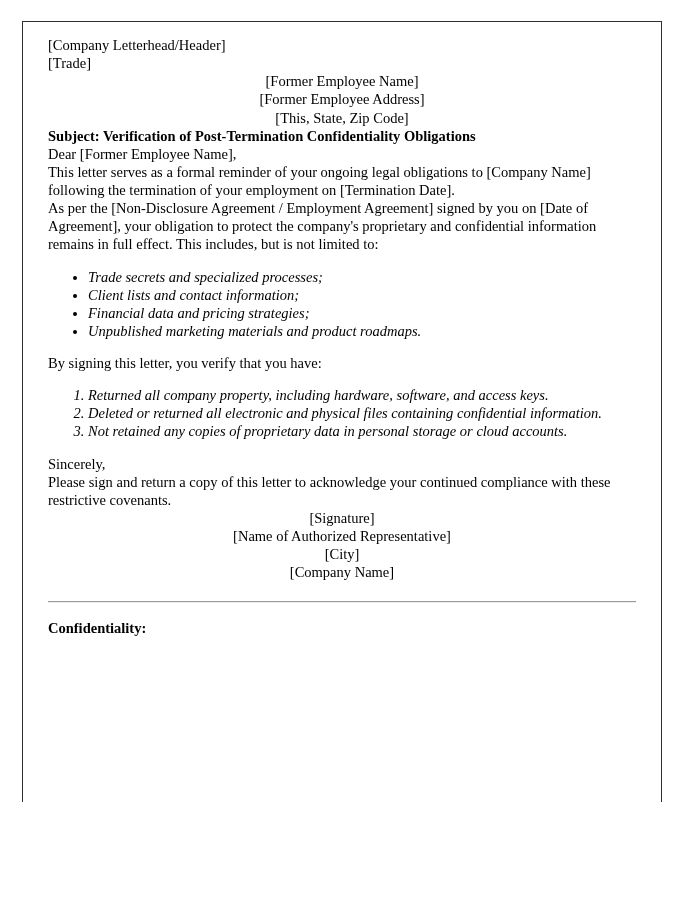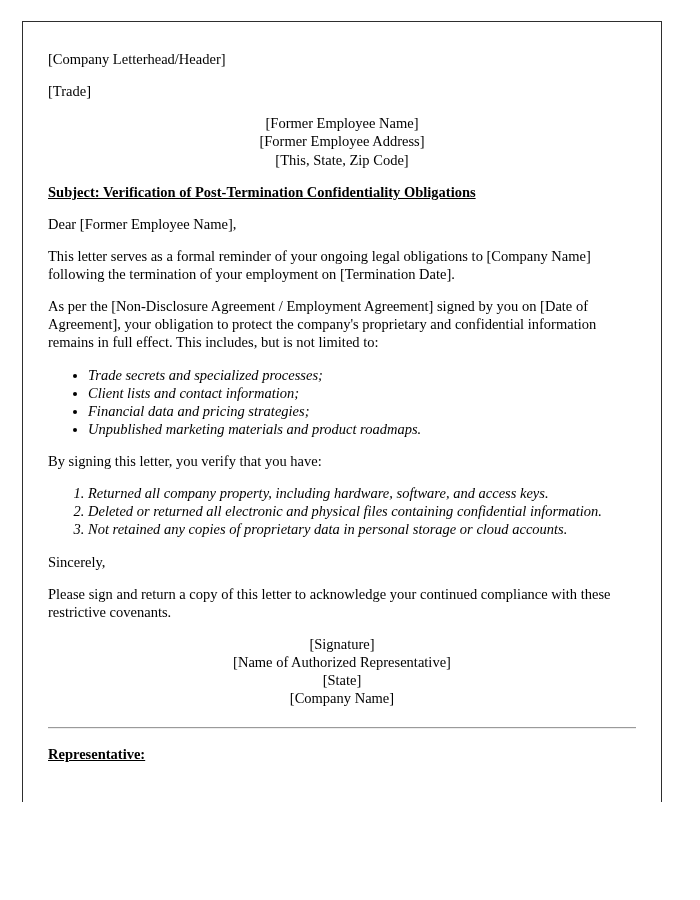--- a/index.html
+++ b/index.html
@@ -23,25 +23,24 @@
     box-sizing: border-box;
     border: 1px solid #2e2e2e;
     border-bottom: none;
     padding: 14px 25px 0 25px;
     overflow: hidden;
     background: #ffffff;
     font-size: 14.5px;
     line-height: 1.25;
   }
   .letter-page p {
-    margin: 14px 0;
+    margin: 0 0;
   }
   .bold {
     font-weight: bold;
-    text-decoration: underline;
   }
   .block .line {
     display: block;
     text-align: center;
   }
   .letter-page ul,
   .letter-page ol {
     margin: 14px 0;
     padding-left: 40px;
   }
@@ -95,21 +94,21 @@
     <li>Not retained any copies of proprietary data in personal storage or cloud accounts.</li>
   </ol>
 
   <p>Sincerely,</p>
 
   <p>Please sign and return a copy of this letter to acknowledge your continued compliance with these restrictive covenants.</p>
 
   <p class="block">
     <span class="line">[Signature]</span>
     <span class="line">[Name of Authorized Representative]</span>
-    <span class="line">[State]</span>
+    <span class="line">[City]</span>
     <span class="line">[Company Name]</span>
   </p>
 
   <hr>
 
-  <p class="bold">Representative:</p>
+  <p class="bold">Confidentiality:</p>
 
 </div>
 
 </body></html>

